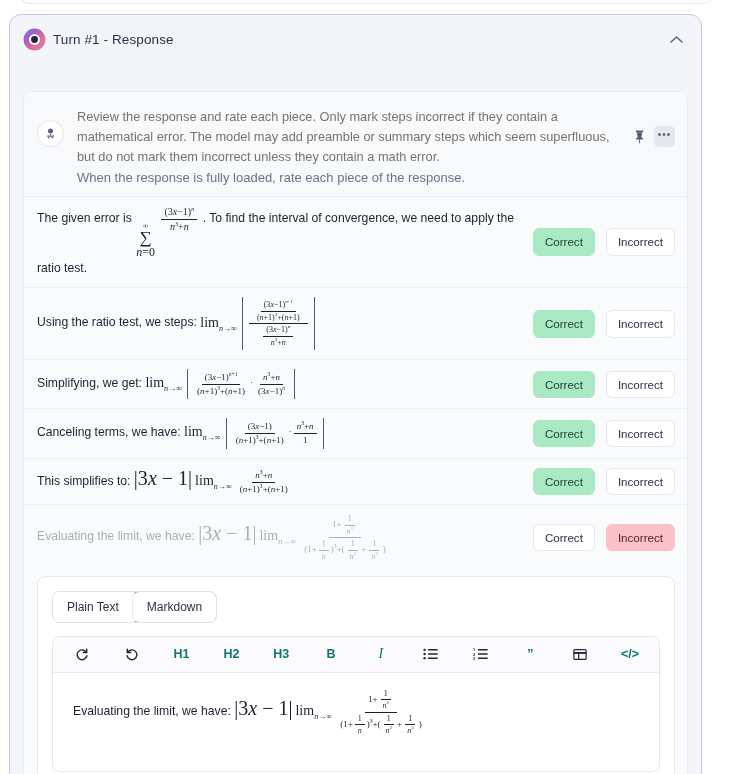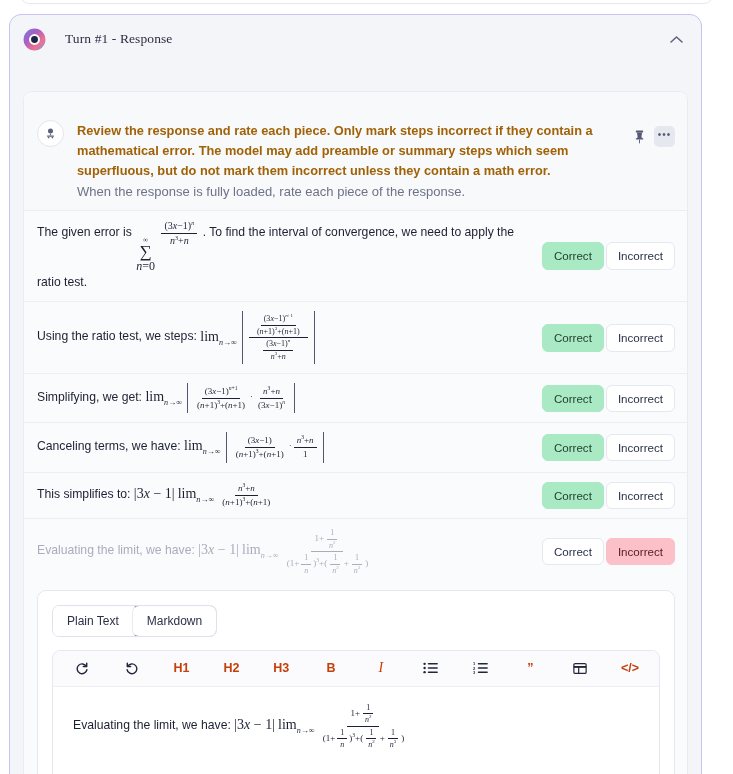--- a/index.html
+++ b/index.html
@@ -20,24 +20,23 @@
 
   .card {
     position: absolute; left: 9px; top: 14px; width: 693px; min-height: 800px;
     border: 1.5px solid #c9c2f5; border-radius: 12px;
     background: #f4f5f8;
     overflow: hidden;
   }
 
   
   .card-head {
-    display: flex; align-items: center; gap: 19px;
+    display: flex; align-items: center; gap: 7px;
     padding: 11px 14px 11px 13px;
     height: 48px;
-    font-family: Liberation Serif, serif;
   }
   .brand-logo { width: 23px; height: 23px; flex: 0 0 auto; display:block; }
   .card-title {
     font-size: 13.5px; color: #2b2f45; font-weight: 400; letter-spacing: .1px;
   }
   .collapse-btn {
     margin-left: auto; width: 22px; height: 22px;
     display: flex; align-items: center; justify-content: center;
     color: #5d6180;
   }
@@ -58,22 +57,22 @@
     border-bottom: 1px solid #eceef3;
   }
   .avatar {
     flex: 0 0 auto; width: 27px; height: 27px; border-radius: 50%;
     border: 1px solid #e2e5ee; background: #fff;
     display: flex; align-items: center; justify-content: center;
     margin-top: 14px;
   }
   .instr-text { flex: 1 1 auto; padding-top: 1px; }
   .instr-main {
-    font-size: 12.8px; line-height: 20px; font-weight: 700; color: #a16207;
-    margin: 14px 0 3px 0;
+    font-size: 12.8px; line-height: 20px; font-weight: 400; color: #737373;
+    margin: 0 0 3px 0;
   }
   .instr-sub {
     font-size: 13px; line-height: 15px; color: #6d7288; font-weight: 400; margin: 0;
   }
   .instr-actions {
     flex: 0 0 auto; display: flex; align-items: center; gap: 6px; margin-top: 20px;
   }
   .pin-btn { width: 17px; height: 20px; display:flex; align-items:center; justify-content:center; color:#5b6078; }
   .more-btn {
     width: 21px; height: 21px; border-radius: 5px; background: #e6e8ef;
@@ -90,21 +89,21 @@
     border-top: 1px solid #edeff4;
     min-height: 39px;
   }
   .row:first-child { border-top: none; }
   .row-text {
     flex: 1 1 auto; font-size: 12.2px; line-height: 20px; color: #1c2033;
   }
   .row.dim .row-text { color: #a9adbd; }
   .row.dim .m, .row.dim .m * { color: #a9adbd !important; }
 
-  .btns { flex: 0 0 auto; display: flex; align-items: flex-start; gap: 2px; }
+  .btns { flex: 0 0 auto; display: flex; align-items: flex-start; gap: 11px; }
   .pill {
     font-size: 11.6px; line-height: 1; padding: 7px 11px;
     border-radius: 6px; border: 1px solid transparent;
     background: #fff; color: #2b3047; white-space: nowrap;
   }
   .pill.outline { border-color: #e6e8ef; }
   .pill.sel-correct { background: #a9e9c3; border-color: #a9e9c3; color:#1f3d2c; }
   .pill.sel-incorrect { background: #fbc0c8; border-color: #fbc0c8; color:#5a2029; }
 
   
@@ -129,21 +128,21 @@
   .f13 { font-size: 13.5px; }
   sup { font-size: .62em; vertical-align: super; line-height: 0; }
   sub { font-size: .62em; vertical-align: sub; line-height: 0; }
   .limop { font-size: 14px; }
   .limop sub { font-size: .58em; }
   .bars {
     display: inline-flex; align-items: stretch; vertical-align: middle;
     border-left: 1px solid #515672; border-right: 1px solid #515672;
     padding: 3px 4px; margin: 0 2px;
   }
-  .absbar { font-size: 14px; font-family: "Liberation Serif", serif; }
+  .absbar { font-size: 20px; font-family: "Liberation Serif", serif; }
 
   
   .rewrite {
     margin: 6px 12px 12px 13px;
     background: #fff; border: 1px solid #e6e8ef; border-radius: 9px;
     padding: 14px 14px 16px 14px;
   }
   .field-label {
     font-size: 11.8px; color: #2b3047; margin: 0 0 9px 2px;
   }
@@ -160,21 +159,21 @@
   }
   .seg-item + .seg-item { border-left: 1px solid #e9ebf1; }
 
   .editor { border: 1px solid #e6e8ef; border-radius: 8px; overflow: hidden; background:#fff; }
   .ed-toolbar {
     display: flex; align-items: center; gap: 0;
     padding: 7px 4px; background: #fbfbfd; border-bottom: 1px solid #eceef3;
   }
   .tb {
     flex: 1 1 0; display: flex; align-items: center; justify-content: center;
-    height: 21px; color: #c2410c; font-size: 12.5px; font-weight: 700;
+    height: 21px; color: #0f766e; font-size: 12.5px; font-weight: 700;
   }
   .tb svg { display:block; }
   .tb.ital { font-family: "Liberation Serif", serif; font-style: italic; font-weight: 400; font-size: 14px; }
   .ed-body { min-height: 98px; padding: 16px 14px 14px 20px; background:#fff; }
   .ed-line { font-size: 12.2px; line-height: 20px; color: #1c2033; }
 </style>
 </head>
 <body>
 
 <div class="page">

